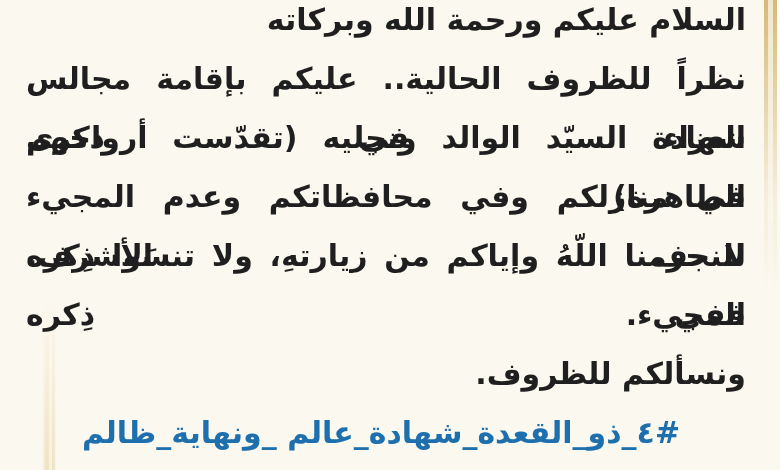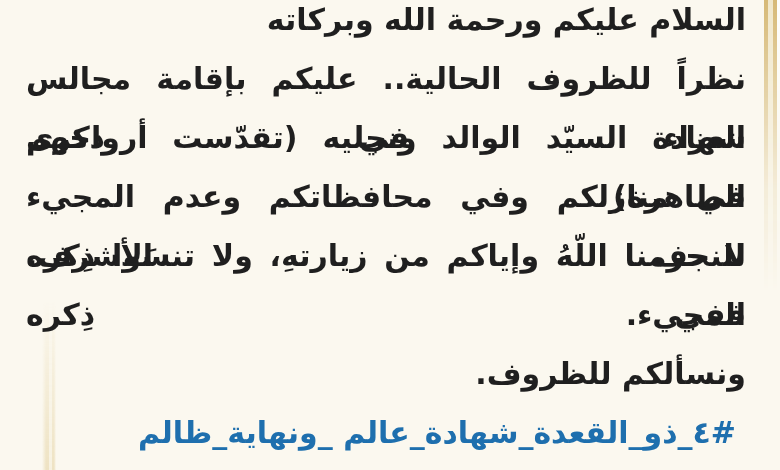--- a/index.html
+++ b/index.html
@@ -70,21 +70,21 @@
   }
   .line.justify {
     white-space: normal;
     text-align: justify;
     text-align-last: justify;
   }
   .line.right {
     text-align: right;
   }
   .line.hashtag {
-    text-align: right;
+    text-align: center;
     padding-right: 10px;
     color: #1E6FAE;
   }
 </style>
 </head>
 <body>
 
 <div class="canvas">
 
   <div class="border-right"></div>

